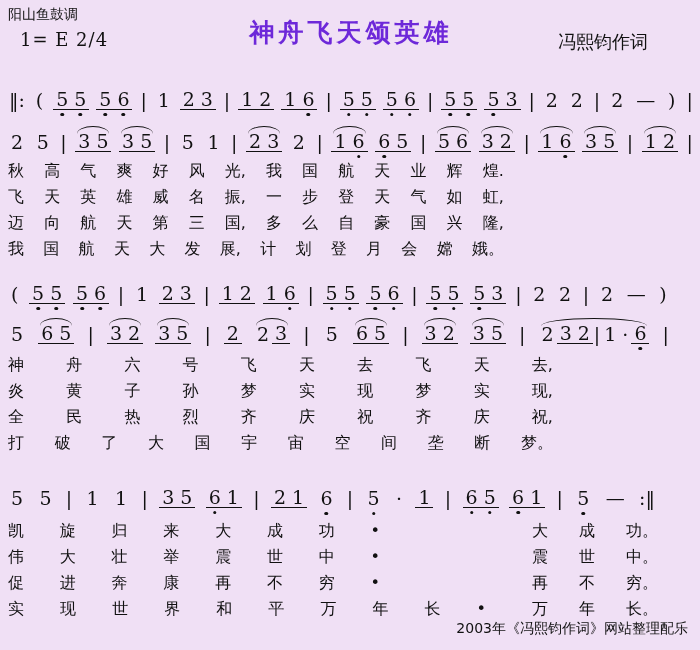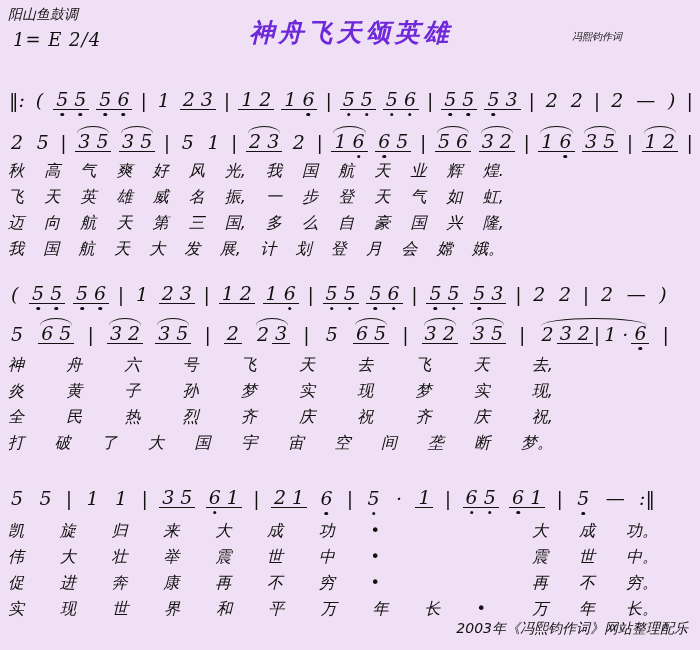--- a/index.html
+++ b/index.html
@@ -1,29 +1,29 @@
 <!DOCTYPE html>
 <html><head>
 <meta charset="utf-8">
 <style>
   html,body{margin:0;padding:0;}
   body{
     width:700px;height:650px;overflow:hidden;
     background:#f0e0f5;color:#111;
     font-family:"DejaVu Sans",sans-serif;
   }
-  .page{position:relative;width:700px;height:650px;box-sizing:border-box;padding:6px 6px 0 8px;font-style:italic;}
+  .page{position:relative;width:700px;height:650px;box-sizing:border-box;padding:6px 6px 0 8px;}
 
   
   .header{position:relative;height:58px;}
   .tune{font-size:14px;line-height:1.2;}
-  .keytime{font-size:18px;font-family:"DejaVu Serif",serif;margin:6px 0 0 5px;letter-spacing:1px;}
+  .keytime{font-size:18px;font-family:"DejaVu Serif",serif;margin:6px 0 0 12px;letter-spacing:1px;}
   .title{position:absolute;top:10px;left:50%;transform:translateX(-50%);
          font-size:25px;font-weight:bold;color:#6d28d9;letter-spacing:4px;white-space:nowrap;}
-  .lyricist{position:absolute;top:24px;right:72px;font-size:10px;text-align:right;}
+  .lyricist{position:absolute;top:24px;right:46px;font-size:18px;text-align:right;}
 
   
   .mline{display:flex;justify-content:space-between;align-items:flex-end;
          height:32px;font-family:"DejaVu Serif",serif;font-size:19px;}
   .w1{width:686px;}
   .w3{width:662px;}
   .w5{width:648px;}
   .mt14{margin-top:14px;} .mt10{margin-top:10px;} .mt8{margin-top:8px;} .mt20{margin-top:20px;}
 
   .cell{position:relative;display:flex;align-items:flex-end;}

